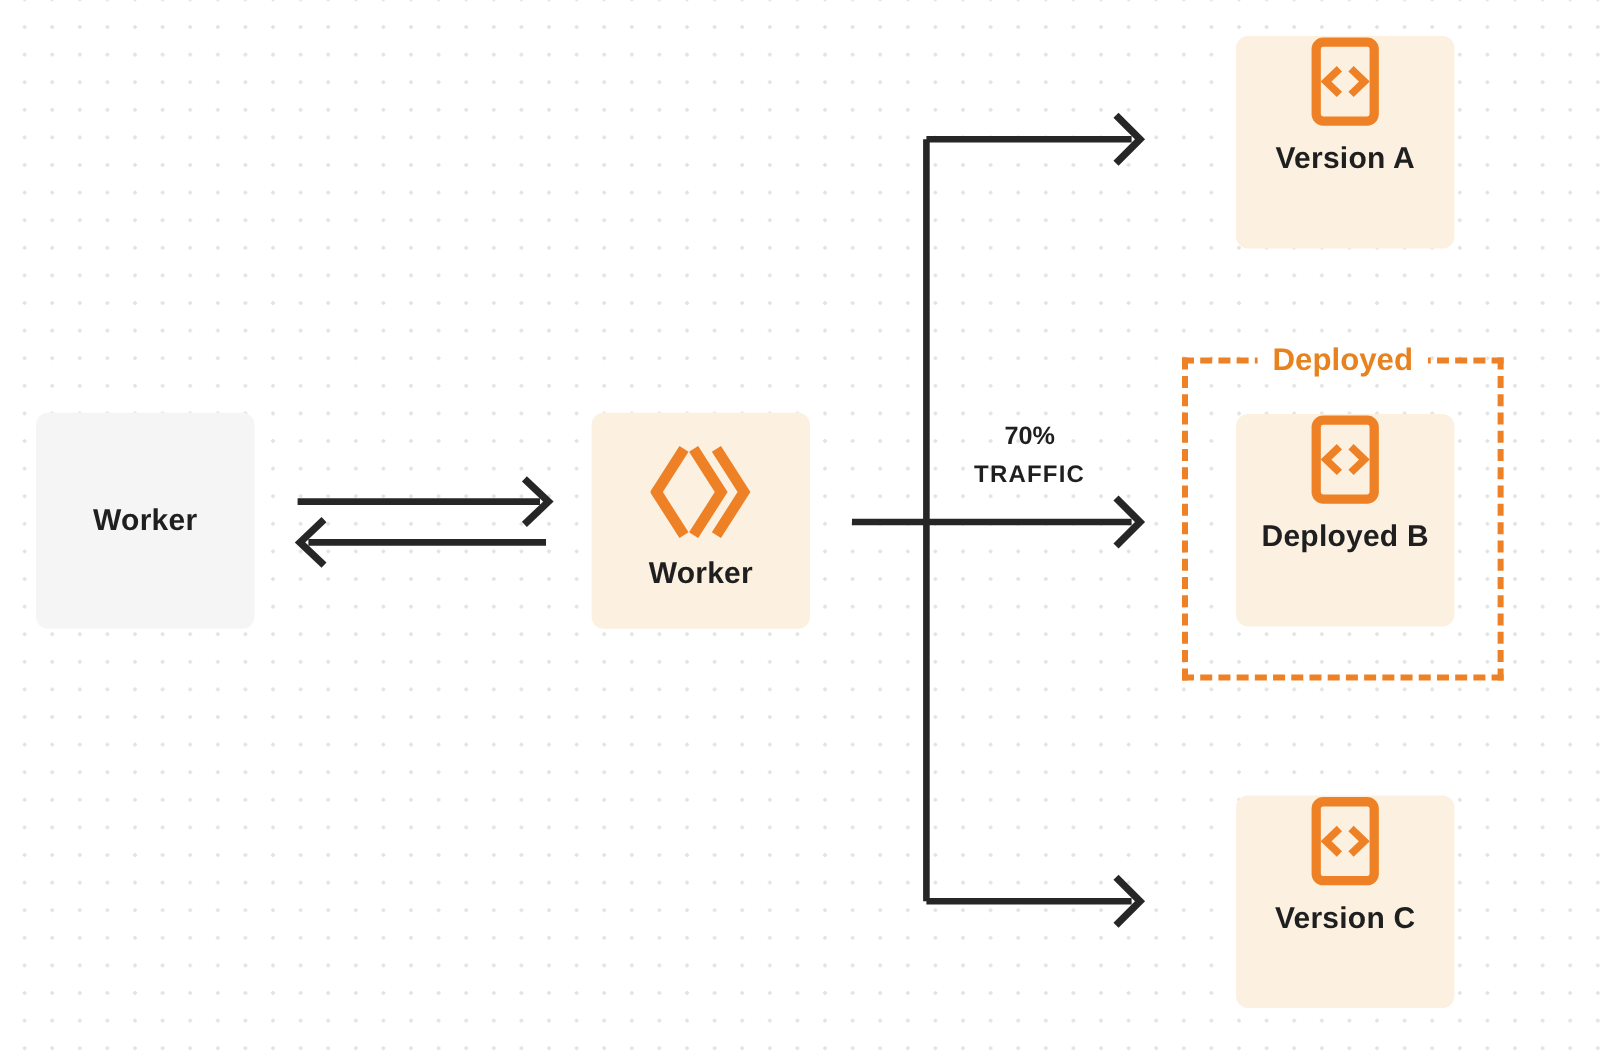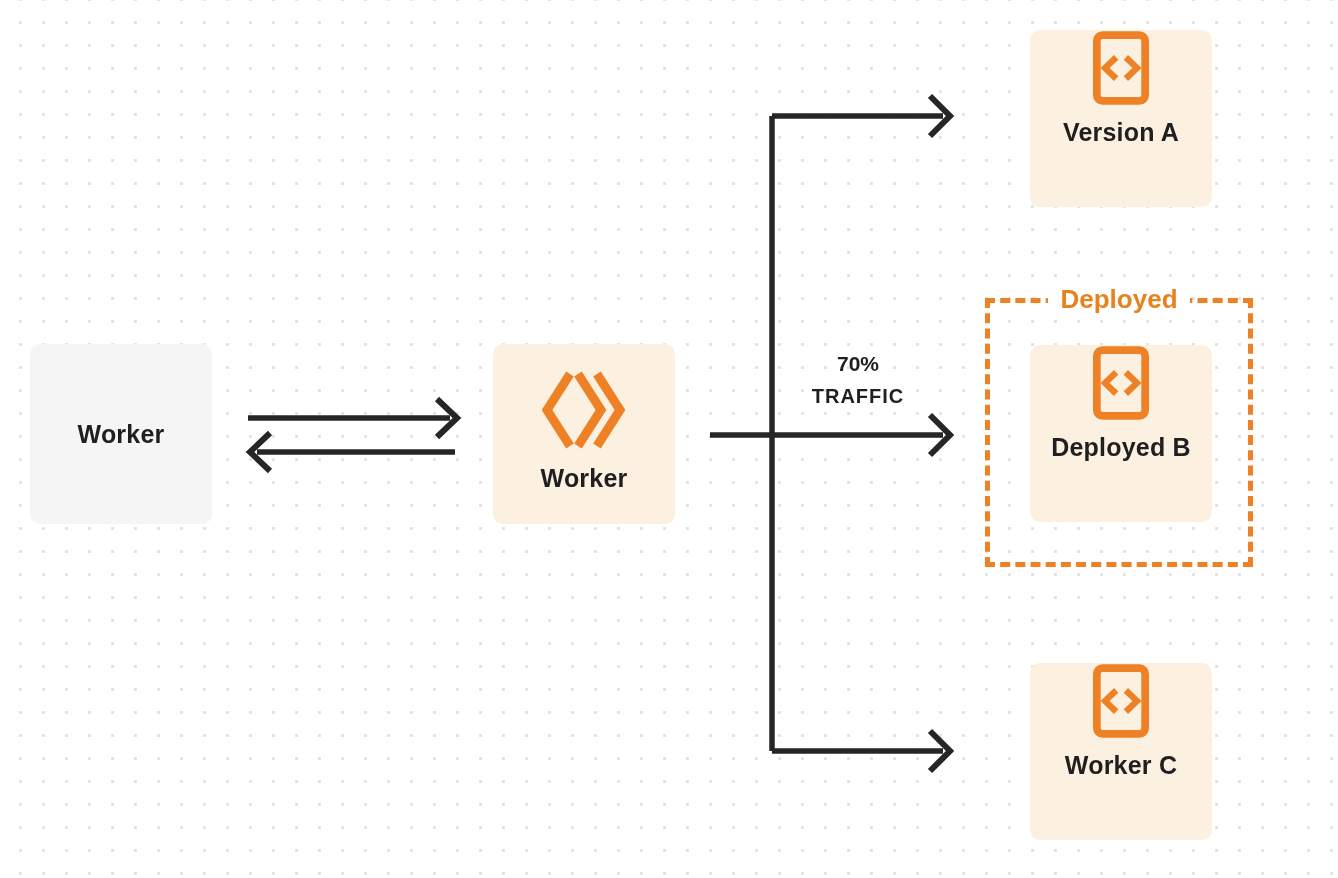--- a/index.html
+++ b/index.html
@@ -172,21 +172,21 @@
   </div>
 
   <div class="node version-node version-c">
     <div class="icon-wrap">
       <svg width="58" height="76" viewBox="0 0 60 78" fill="none" xmlns="http://www.w3.org/2000/svg">
         <rect x="5" y="5" width="50" height="68" rx="6" stroke="#ee8125" stroke-width="8"></rect>
         <path d="M25 28 L13.5 39 L25 50" stroke="#ee8125" stroke-width="6.5"></path>
         <path d="M35 28 L46.5 39 L35 50" stroke="#ee8125" stroke-width="6.5"></path>
       </svg>
     </div>
-    <div class="node-label">Worker C</div>
+    <div class="node-label">Version C</div>
   </div>
 
   <div class="traffic-label">
     <div class="traffic-percent">70%</div>
     <div class="traffic-word">TRAFFIC</div>
   </div>
 
 </div>
 
 </body></html>

